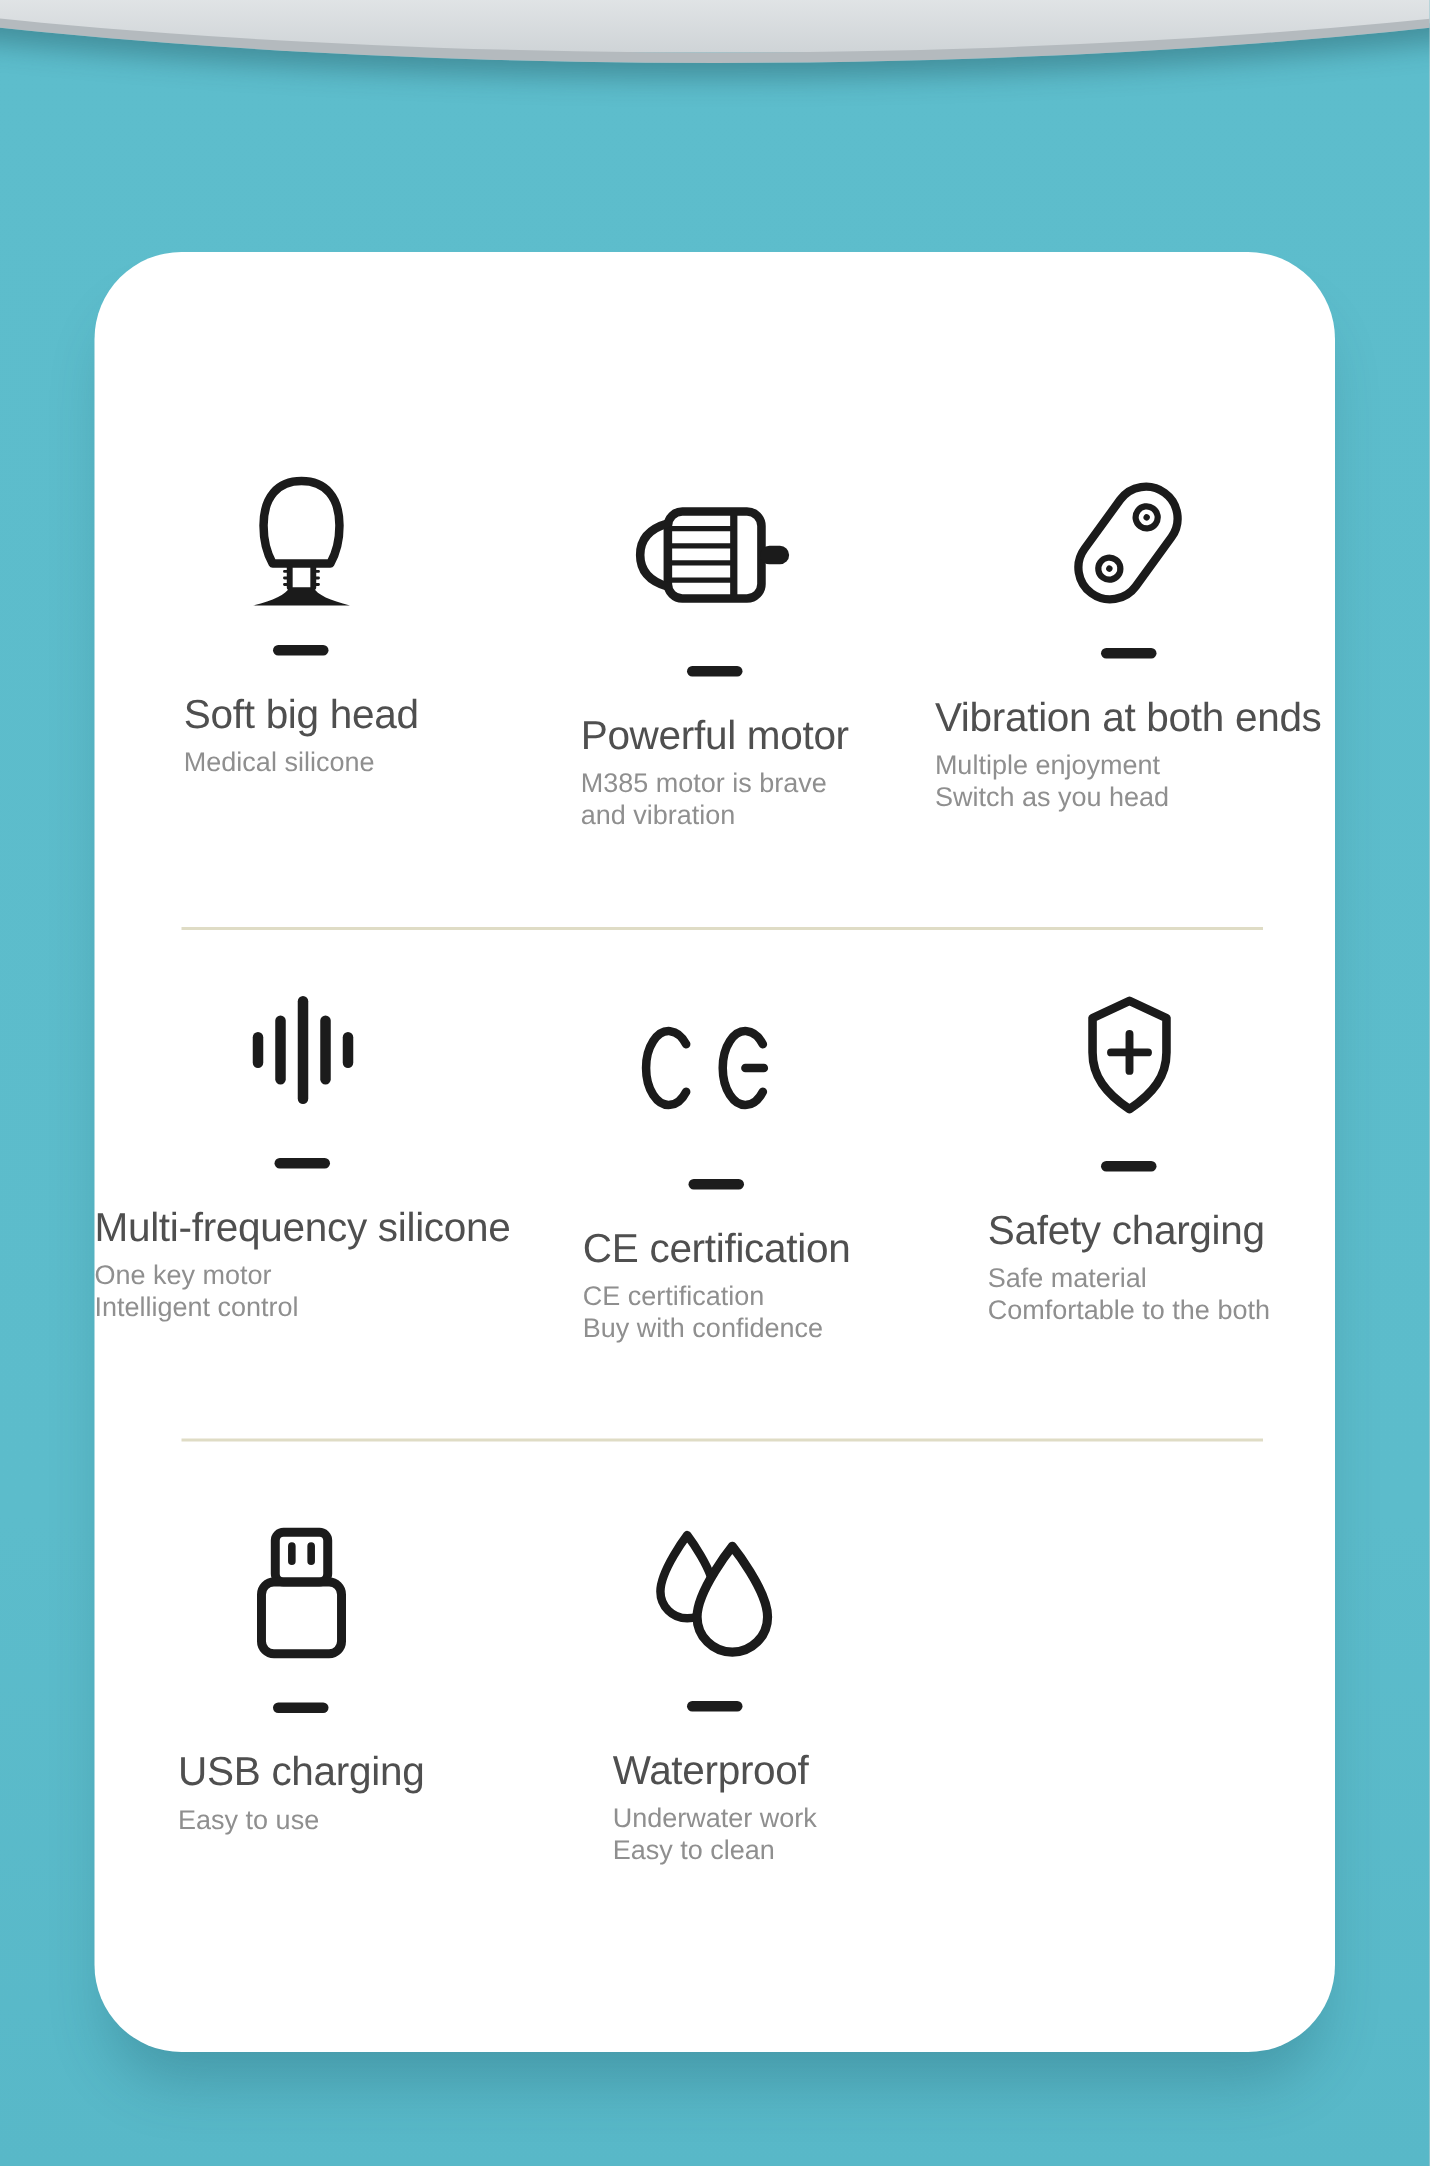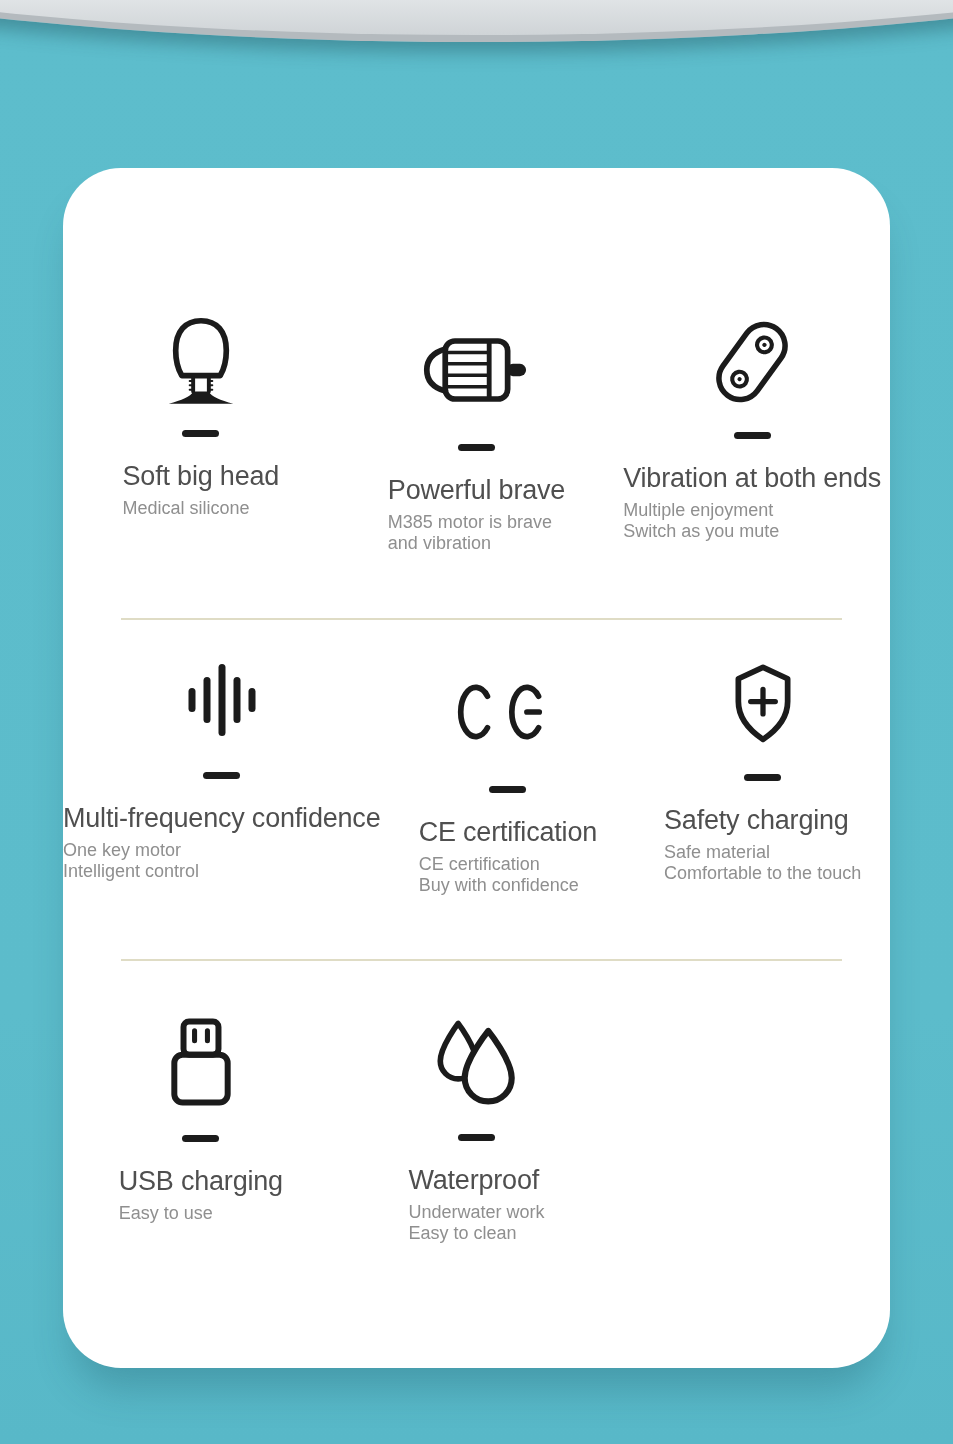--- a/index.html
+++ b/index.html
@@ -75,21 +75,21 @@
           <svg width="116" height="76" viewBox="0 0 132 86">
             <rect class="stroke" stroke-width="6.5" x="31" y="10" width="71" height="66" rx="11"></rect>
             <path class="stroke" stroke-width="6.5" d="M31 19 C17 23 10 31 10 43 C10 55 17 63 31 67"></path>
             <path class="stroke" stroke-width="4" d="M34 23 H79 M34 36 H79 M34 49 H79 M34 62 H79"></path>
             <path class="stroke" stroke-width="5.5" d="M81 12 V74"></path>
             <rect class="fillk" x="101" y="36" width="22" height="14" rx="7"></rect>
           </svg>
         </div>
         <div class="under-bar"></div>
         <div class="txt"><div class="tblock">
-          <div class="title">Powerful brave</div>
+          <div class="title">Powerful motor</div>
           <div class="sub">
             <div>M385 motor is brave</div>
             <div>and vibration</div>
           </div>
         </div></div>
       </div>
 
       <div class="cell">
         <div class="icon-box" style="padding-bottom:2px">
           <svg width="92" height="92" viewBox="0 0 100 100">
@@ -100,21 +100,21 @@
               <circle class="stroke" stroke-width="4.5" cx="50" cy="73" r="8"></circle>
               <circle class="fillk" cx="50" cy="73" r="2.3"></circle>
             </g>
           </svg>
         </div>
         <div class="under-bar"></div>
         <div class="txt"><div class="tblock">
           <div class="title">Vibration at both ends</div>
           <div class="sub">
             <div>Multiple enjoyment</div>
-            <div>Switch as you mute</div>
+            <div>Switch as you head</div>
           </div>
         </div></div>
       </div>
     </section>
 
     <div class="divider d1"></div>
 
     <section class="row r2">
 
       <div class="cell">
@@ -122,21 +122,21 @@
           <svg width="100" height="100" viewBox="0 0 100 100">
             <rect class="fillk" x="46.5" y="14" width="7" height="72" rx="3.5"></rect>
             <rect class="fillk" x="31.5" y="27" width="7" height="46" rx="3.5"></rect>
             <rect class="fillk" x="61.5" y="27" width="7" height="46" rx="3.5"></rect>
             <rect class="fillk" x="16.5" y="38" width="7" height="24" rx="3.5"></rect>
             <rect class="fillk" x="76.5" y="38" width="7" height="24" rx="3.5"></rect>
           </svg>
         </div>
         <div class="under-bar"></div>
         <div class="txt"><div class="tblock">
-          <div class="title">Multi-frequency confidence</div>
+          <div class="title">Multi-frequency silicone</div>
           <div class="sub">
             <div>One key motor</div>
             <div>Intelligent control</div>
           </div>
         </div></div>
       </div>
 
       <div class="cell">
         <div class="icon-box" style="padding-bottom:14px">
           <svg width="106" height="76" viewBox="0 0 112 80">
@@ -160,21 +160,21 @@
           <svg width="88" height="88" viewBox="0 0 100 100">
             <path class="stroke" stroke-width="6.5" d="M50 6 L78 19 L78 45 C78 63 68 76 50 88 C32 76 22 63 22 45 L22 19 Z"></path>
             <path class="stroke" stroke-width="6" d="M50 31 V59 M36 45 H64"></path>
           </svg>
         </div>
         <div class="under-bar"></div>
         <div class="txt"><div class="tblock">
           <div class="title">Safety charging</div>
           <div class="sub">
             <div>Safe material</div>
-            <div>Comfortable to the touch</div>
+            <div>Comfortable to the both</div>
           </div>
         </div></div>
       </div>
     </section>
 
     <div class="divider d2"></div>
 
     <section class="row r3">
 
 

